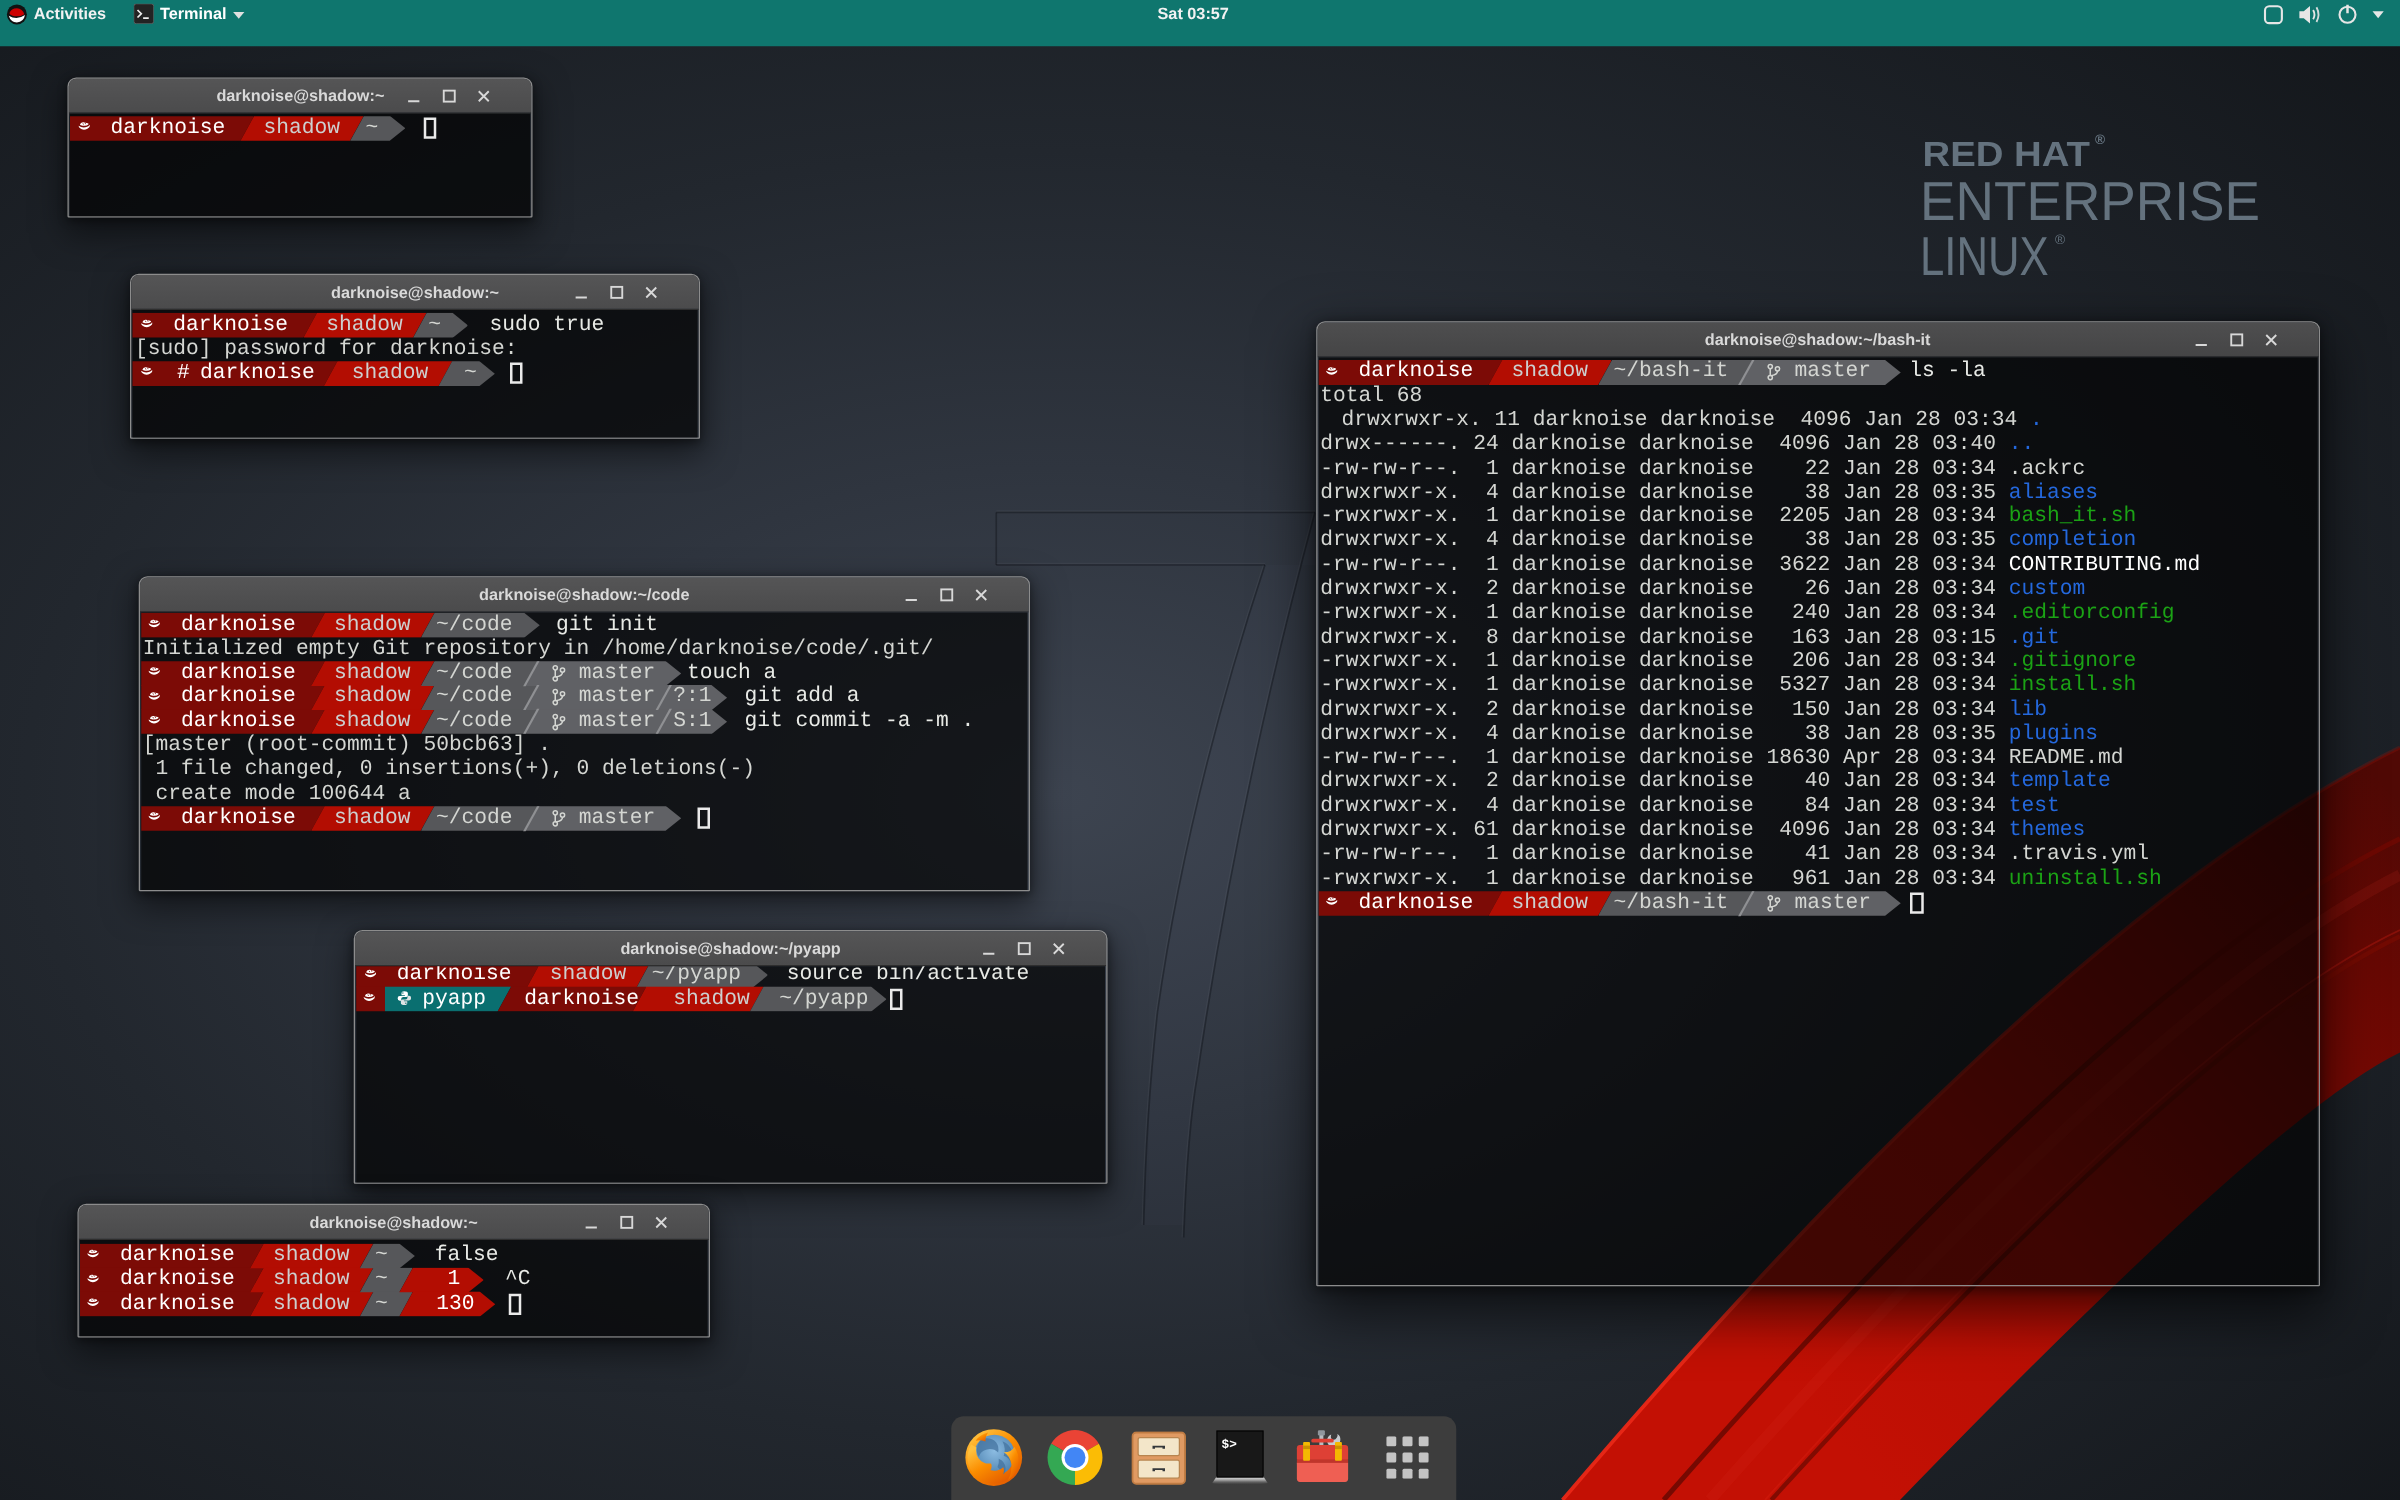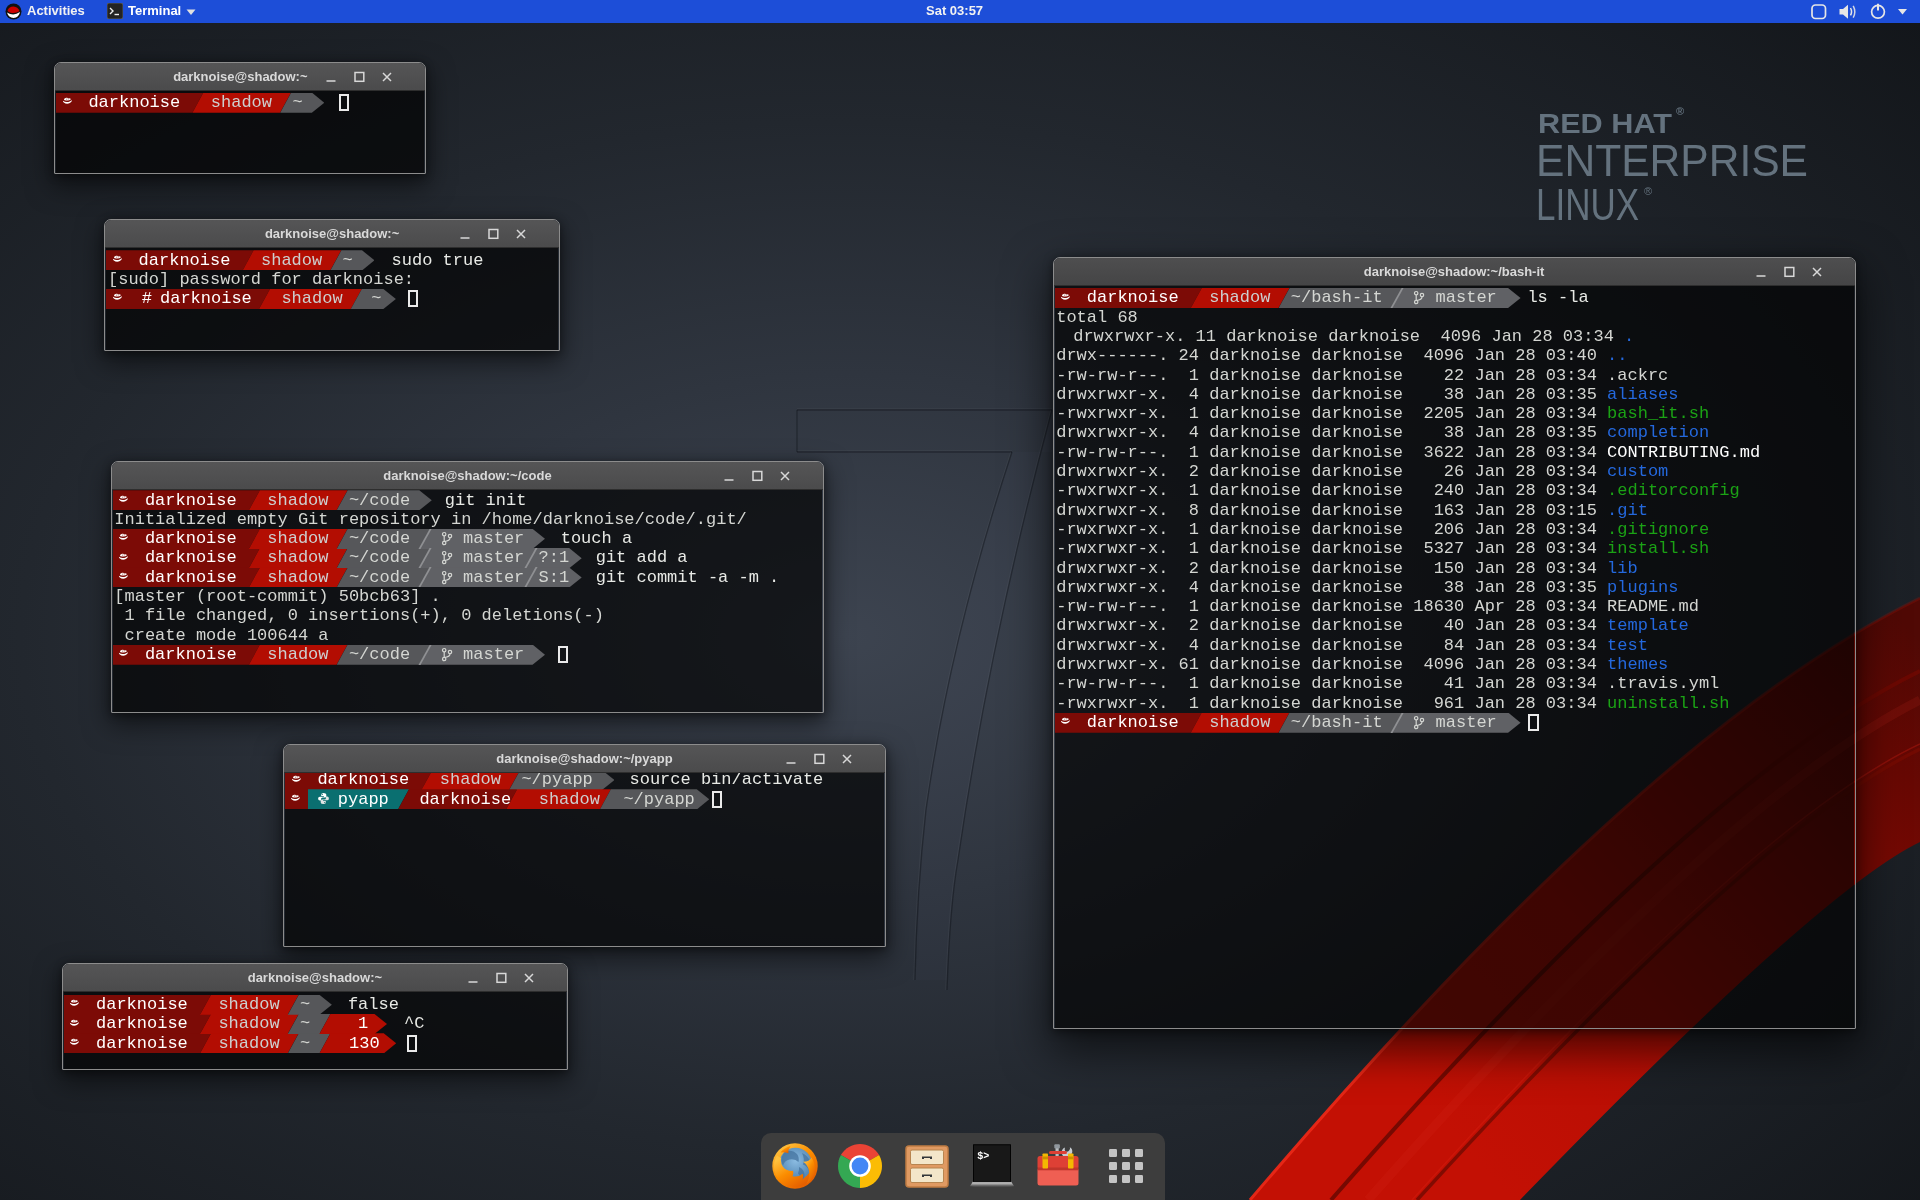--- a/index.html
+++ b/index.html
@@ -1,18 +1,18 @@
 <!DOCTYPE html>
 <html><head><meta charset="utf-8"><title>desktop</title>
 <style>
 *{margin:0;padding:0;box-sizing:border-box}
 html,body{width:1920px;height:1200px;overflow:hidden;background:#14171c}
 #stage{position:relative;width:1920px;height:1200px;font-family:"Liberation Sans",sans-serif}
 .wp{position:absolute;left:0;top:0}
-#topbar{position:absolute;left:0;top:0;width:1920px;height:23px;background:#1d4ed8;z-index:50}
+#topbar{position:absolute;left:0;top:0;width:1920px;height:37px;background:#0f766e;z-index:50}
 #topbar .act{position:absolute;left:27px;top:3px;font-size:13px;font-weight:bold;color:#f2f2f2}
 #topbar .appname{position:absolute;left:128px;top:3px;font-size:13px;font-weight:bold;color:#fff}
 #topbar .clock{position:absolute;left:926px;top:3px;font-size:13px;font-weight:bold;color:#f2f2f2}
 .win{position:absolute;border:1px solid #8c8c8c;border-radius:7px 7px 1px 1px;z-index:10}
 .tbar{position:relative;height:28px;border-radius:6px 6px 0 0;border-bottom:1px solid #2e2e2e}
 .ttl{display:block;text-align:center;font-size:13px;font-weight:bold;color:#d9d9d9;line-height:27px;white-space:nowrap}
 .btns{position:absolute;right:12px;top:0}
 .cont{position:absolute;left:1px;right:1px;top:28px;bottom:0;background:rgba(1,1,1,0.665);overflow:hidden}
 .ln{position:absolute;left:0;width:100%;height:19.3px}
 .sg{position:absolute;top:-0.4px;height:20.1px}
@@ -223,21 +223,21 @@
           <div class="tx" style="left:236.2px;color:#d4d6d2;z-index:20">~/code</div>
           <svg style="position:absolute;z-index:25;left:328.0px;top:2.0px" width="12" height="15" viewBox="0 0 12 15">
             <g stroke="#d4d6d2" stroke-width="1.2" fill="none">
               <circle cx="3.2" cy="3.2" r="1.7"></circle>
               <circle cx="3.2" cy="12" r="1.7"></circle>
               <circle cx="9" cy="5" r="1.7"></circle>
               <path d="M3.2 4.9 V10.3 M9 6.7 Q9 9.8 3.4 10.5"></path>
             </g>
           </svg>
           <div class="tx" style="left:350.4px;color:#d4d6d2;z-index:20">master</div>
-          <div class="tx" style="left:448px;color:#e8eae6;z-index:20">touch a</div>
+          <div class="tx" style="left:437px;color:#e8eae6;z-index:20">touch a</div>
         </div>
         <div class="ln" style="top:58.8px;">
           <div class="sg" style="left:-13.7px;width:160.9px;background:#7c0b06;z-index:1;clip-path:polygon(0.0px 0, 100% 0, calc(100% - 11.0px) 100%, 0 100%);"></div>
           <div class="sg" style="left:136.2px;width:98.7px;background:#b30d02;z-index:2;clip-path:polygon(11.0px 0, 100% 0, calc(100% - 11.0px) 100%, 0 100%);"></div>
           <div class="sg" style="left:224.0px;width:93.6px;background:#56575a;z-index:3;clip-path:polygon(11.0px 0, 100% 0, calc(100% - 11.0px) 100%, 0 100%);"></div>
           <div class="sg" style="left:306.6px;width:162.4px;background:#606165;z-index:4;clip-path:polygon(11.0px 0, calc(100% - 12.5px) 0, 100% 50%, calc(100% - 12.5px) 100%, 0 100%);"></div>
           <div class="sg" style="left:311.2px;width:1.7px;background:#8f9093;z-index:5;transform:skewX(-29deg);"></div>
           <svg style="position:absolute;z-index:25;left:5.7px;top:3.2px" width="11" height="9" viewBox="0 0 12 10">
             <path d="M2.0 4.3 Q2.6 1.7 5.2 2.0 L9.0 2.8 Q10.2 3.1 9.5 4.0 Q7.8 5.5 4.4 5.0 Q2.5 4.8 2.0 4.3 Z" fill="#fff"></path>
             <path d="M0.9 5.2 Q4.4 7.6 8.4 6.1 Q10.2 5.3 10.6 4.2 Q11.5 6.2 8.7 7.8 Q5.0 9.6 1.9 7.2 Q0.9 6.3 0.9 5.2 Z" fill="#fff"></path>

